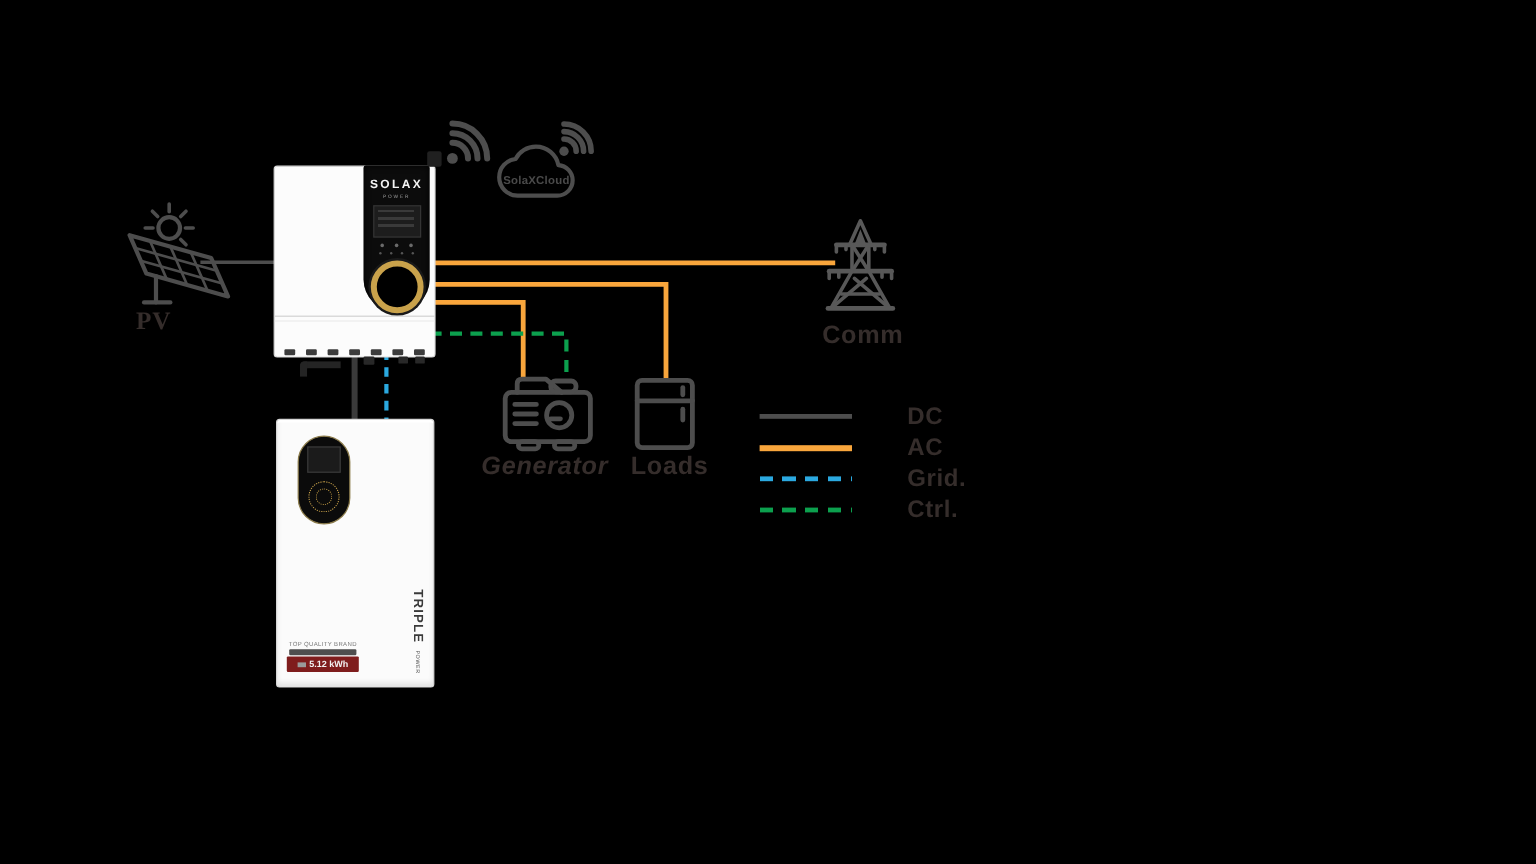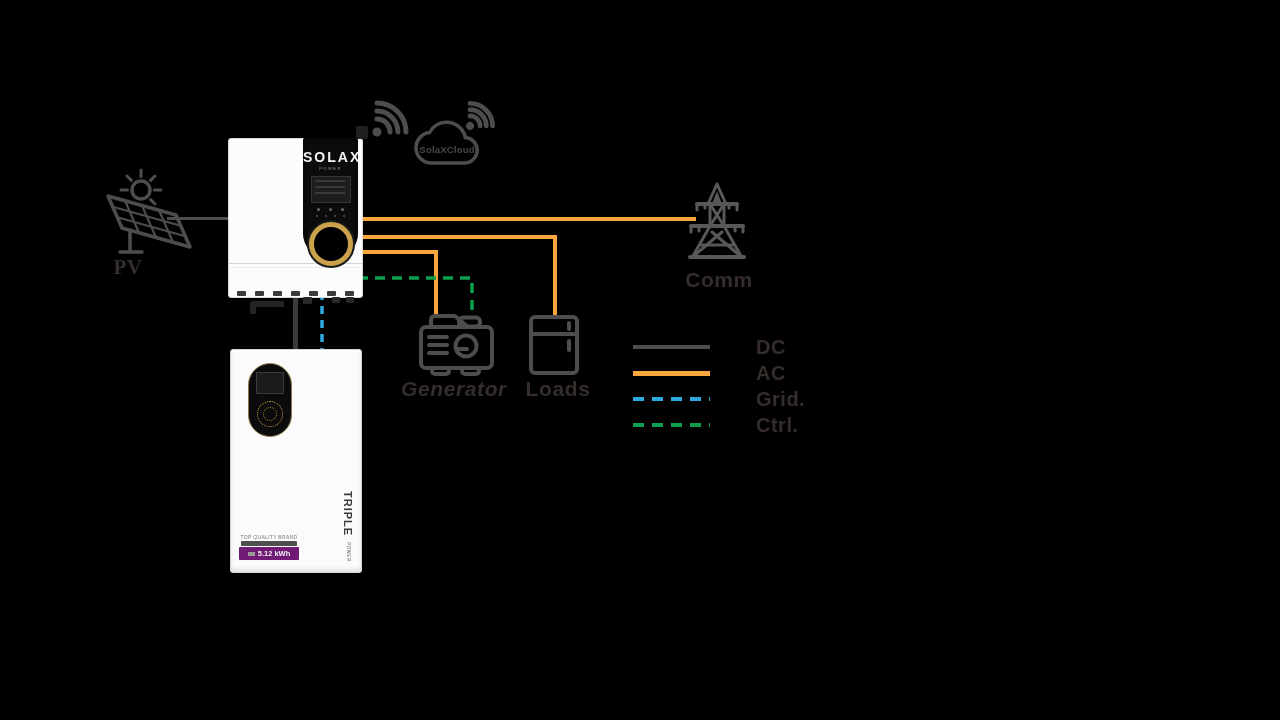--- a/index.html
+++ b/index.html
@@ -27,21 +27,21 @@
 
   
   .inverter{position:absolute;left:228px;top:138px;width:135px;height:160px;
             background:#fcfcfc;border:1px solid #d9d9d9;border-radius:3px;box-sizing:border-box;}
   .inv-seam{position:absolute;left:0;right:0;top:124px;border-top:1px solid #d2d2d2;}
   .inv-seam2{position:absolute;left:0;right:0;top:128px;border-top:1px solid #ececec;}
   .inv-vents{position:absolute;left:8px;right:8px;bottom:1px;height:5px;display:flex;justify-content:space-between;}
   .inv-vents span{width:9px;height:5px;background:#3c3c3c;border-radius:1px;}
   .inv-panel{position:absolute;left:74px;top:-1px;width:55px;height:121px;background:#0c0c0c;
              border-radius:2px 2px 26px 26px;box-shadow:inset 0 0 6px #000;}
-  .inv-logo{margin-top:11px;text-align:center;color:#f4f4f4;font-size:14px;font-weight:700;letter-spacing:2px;}
+  .inv-logo{margin-top:11px;text-align:center;color:#f4f4f4;font-size:10px;font-weight:700;letter-spacing:2px;}
   .inv-logo-sub{text-align:center;color:#9a9a9a;font-size:4px;letter-spacing:1.5px;margin-top:1px;}
   .inv-lcd{width:38px;height:25px;margin:5px auto 0;background:#1d1d1d;border:1px solid #343434;
            background-image:repeating-linear-gradient(180deg,#3a3a3a 0 2px,transparent 2px 6px);
            background-size:30px 18px;background-position:3px 3px;background-repeat:no-repeat;}
   .inv-dots{display:flex;justify-content:center;gap:9px;margin-top:5px;}
   .inv-dots span{width:3px;height:3px;border-radius:50%;background:#6a6a6a;}
   .inv-dots2{display:flex;justify-content:center;gap:7px;margin-top:4px;}
   .inv-dots2 span{width:2px;height:2px;border-radius:50%;background:#555;}
   .inv-ring{width:34px;height:34px;margin:5px auto 0;border-radius:50%;
             border:5px solid #c9a24b;background:#000;box-shadow:0 0 0 2px #1a1a1a;}
@@ -60,21 +60,21 @@
            box-shadow:inset 0 2px 0 #fff, inset 0 -3px 4px #e3e3e3;}
   .bat-oval{position:absolute;left:17px;top:13px;width:44px;height:74px;background:#0b0b0b;
             border-radius:22px;border:1px solid #8a7a4a;box-sizing:border-box;}
   .bat-lcd{width:26px;height:20px;margin:8px auto 0;background:#1b1b1b;border:1px solid #3a3a3a;}
   .bat-swirl{width:24px;height:24px;margin:7px auto 0;border-radius:50%;border:1.5px dotted #c9a24b;
              display:flex;align-items:center;justify-content:center;}
   .bat-swirl i{width:12px;height:12px;border-radius:50%;border:1.5px dotted #a8873c;}
   .bat-label{position:absolute;left:8px;top:184px;width:60px;text-align:center;}
   .bat-quality{font-size:5px;color:#777;letter-spacing:.3px;white-space:nowrap;}
   .bat-bar{height:5px;background:#4e4e4e;margin:1px 2px;border-radius:1px;}
-  .bat-badge{margin:1px auto 0;background:#701a75;color:#f2f2f2;font-size:7.5px;font-weight:700;
+  .bat-badge{margin:1px auto 0;background:#7f1d1d;color:#f2f2f2;font-size:7.5px;font-weight:700;
              padding:2px 3px;display:flex;align-items:center;justify-content:center;gap:3px;border-radius:1px;}
   .bat-badge i{display:block;width:7px;height:4px;background:#9a9a9a;}
   .bat-brand{position:absolute;right:5px;bottom:10px;writing-mode:vertical-rl;text-align:left;
              color:#3a3a3a;line-height:1;}
   .bat-brand .b1{font-size:11px;font-weight:700;letter-spacing:1px;}
   .bat-brand .b2{font-size:4.5px;letter-spacing:.5px;color:#555;margin-top:2px;}
 </style>
 </head>
 <body>
 

